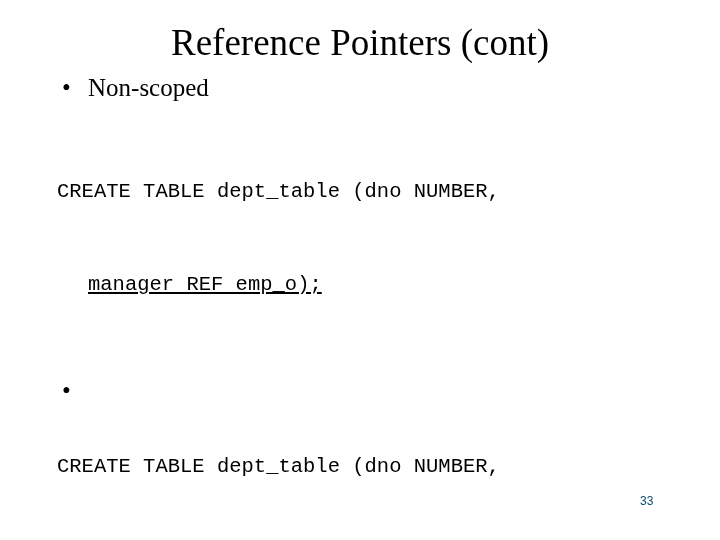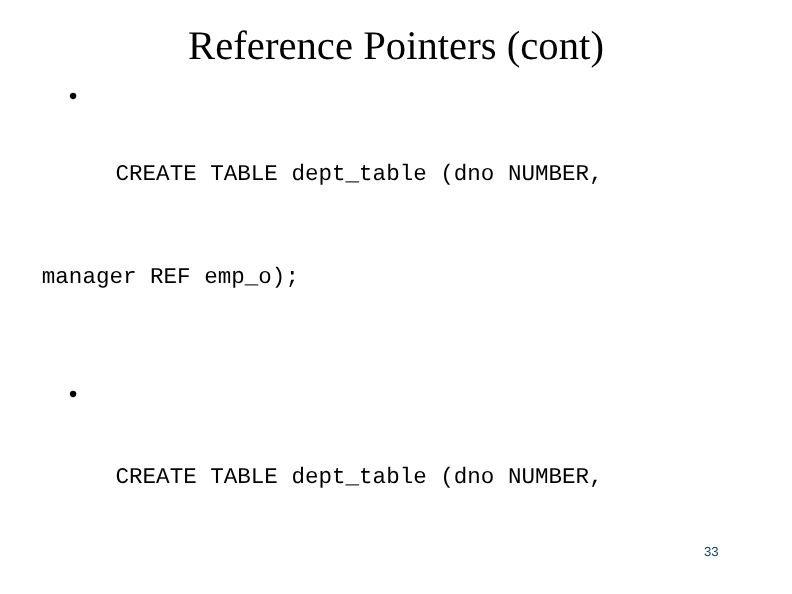--- a/index.html
+++ b/index.html
@@ -62,22 +62,22 @@
     font-family: "Liberation Mono", "DejaVu Sans Mono", monospace;
     font-size: 20.5px;
     line-height: 31px;
     color: #000000;
     white-space: pre;
   }
   .code-line {
     display: block;
     white-space: pre;
   }
-  .code-indent-0 { padding-left: 57px; margin-left: 48px; }
-  .code-indent-1 { padding-left: 38px; }
+  .code-indent-0 { padding-left: 57px; }
+  .code-indent-1 { padding-left: 88px; text-decoration: underline; }
   .page-number {
     position: absolute;
     left: 640px;
     top: 494px;
     width: 40px;
     text-align: left;
     font-family: "Liberation Sans", "DejaVu Sans", sans-serif;
     font-size: 12px;
     line-height: 14px;
     color: #0c4a6e;
@@ -90,20 +90,21 @@
 <body>
 
 <div class="slide">
 
   <div class="slide-title">Reference Pointers (cont)</div>
 
   <div class="body-area">
 
     <div class="bullet-row">
       <span class="bullet-mark">•</span>
+      <span>Non-scoped</span>
     </div>
 
     <div class="sp-1"></div>
 
     <div class="code-block">
       <span class="code-line code-indent-0">CREATE TABLE dept_table (dno NUMBER,</span>
       <span class="code-line code-indent-1">manager REF emp_o);</span>
     </div>
 
     <div class="sp-2"></div>

